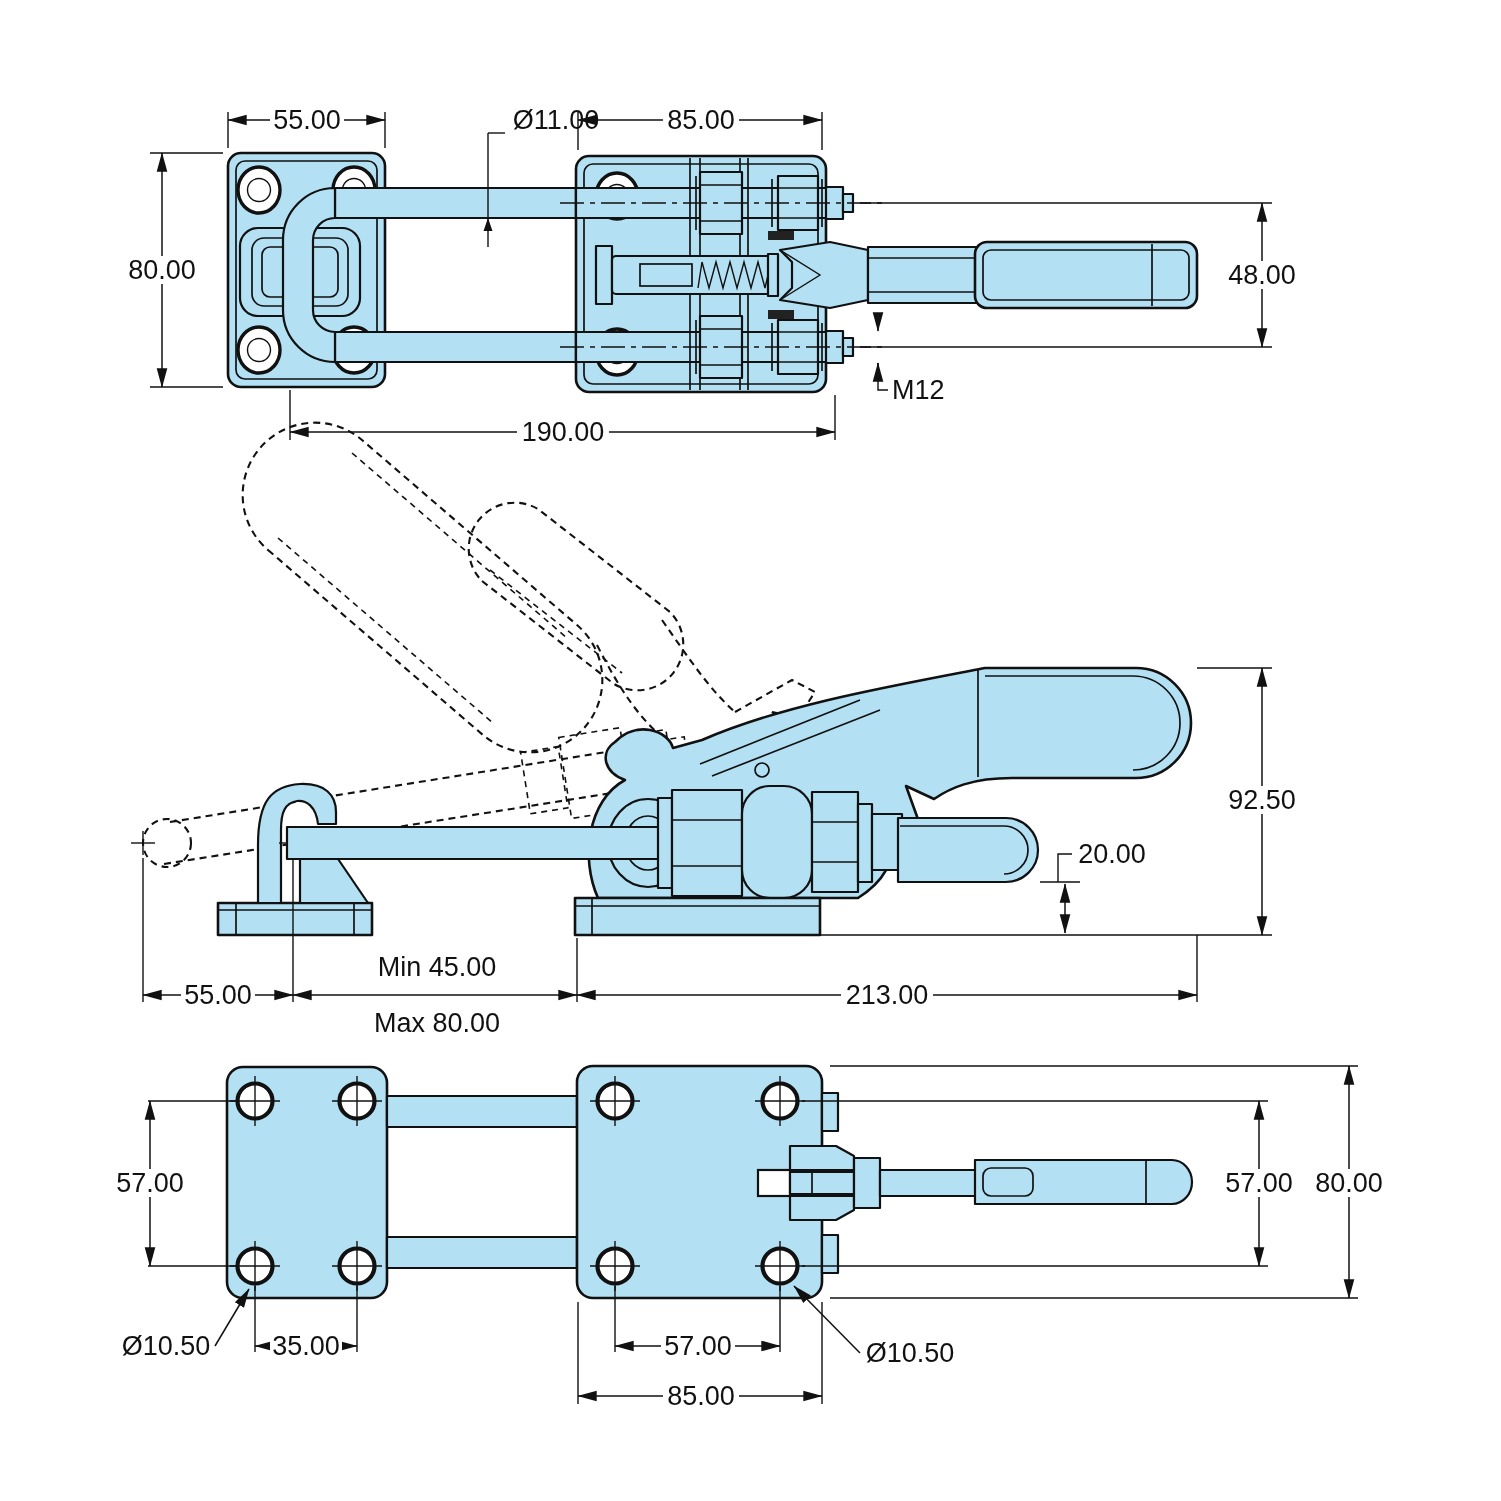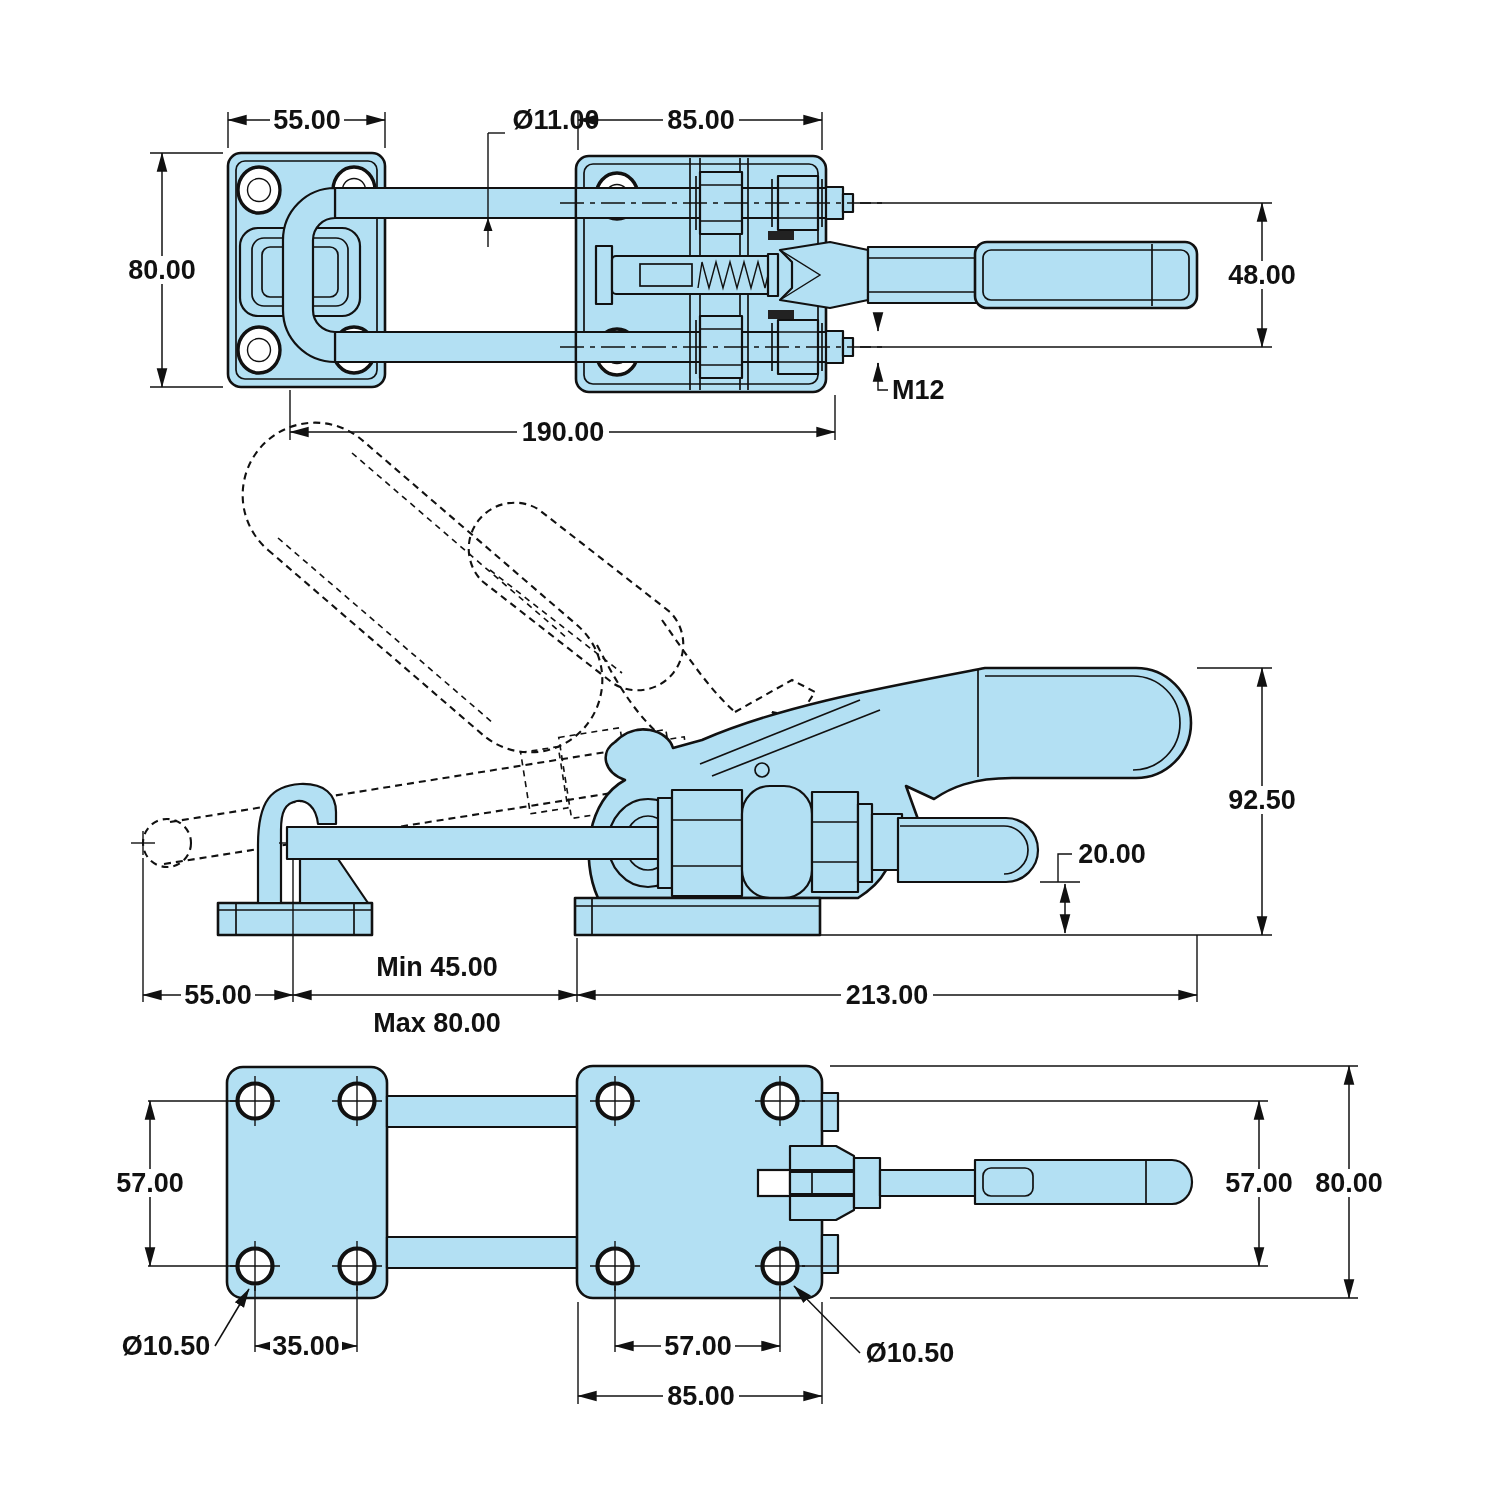--- a/index.html
+++ b/index.html
@@ -1,16 +1,16 @@
 <!DOCTYPE html>
 <html><head>
 <meta charset="utf-8">
 <style>
   html,body{margin:0;padding:0;background:#ffffff;}
-  .stage{width:1501px;height:1501px;position:relative;background:#fff;overflow:hidden;font-weight:bold;}
+  .stage{width:1501px;height:1501px;position:relative;background:#fff;overflow:hidden;}
   svg{display:block;}
   text{font-family:"Liberation Sans","DejaVu Sans",sans-serif;font-size:27px;fill:#111;}
   .part{fill:#b3e0f3;stroke:#111;stroke-width:2.6;stroke-linejoin:round;}
   .part2{fill:#b3e0f3;stroke:#111;stroke-width:2.2;stroke-linejoin:round;}
   .detail{fill:none;stroke:#111;stroke-width:1.7;}
   .hole{fill:#fff;stroke:#111;stroke-width:3.4;}
   .holeB{fill:#fff;stroke:#111;stroke-width:4.2;}
   .thin{fill:none;stroke:#111;stroke-width:1.4;}
   .dim{fill:none;stroke:#111;stroke-width:1.5;}
   .cl{fill:none;stroke:#111;stroke-width:1.5;stroke-dasharray:24 6 5 6;}

